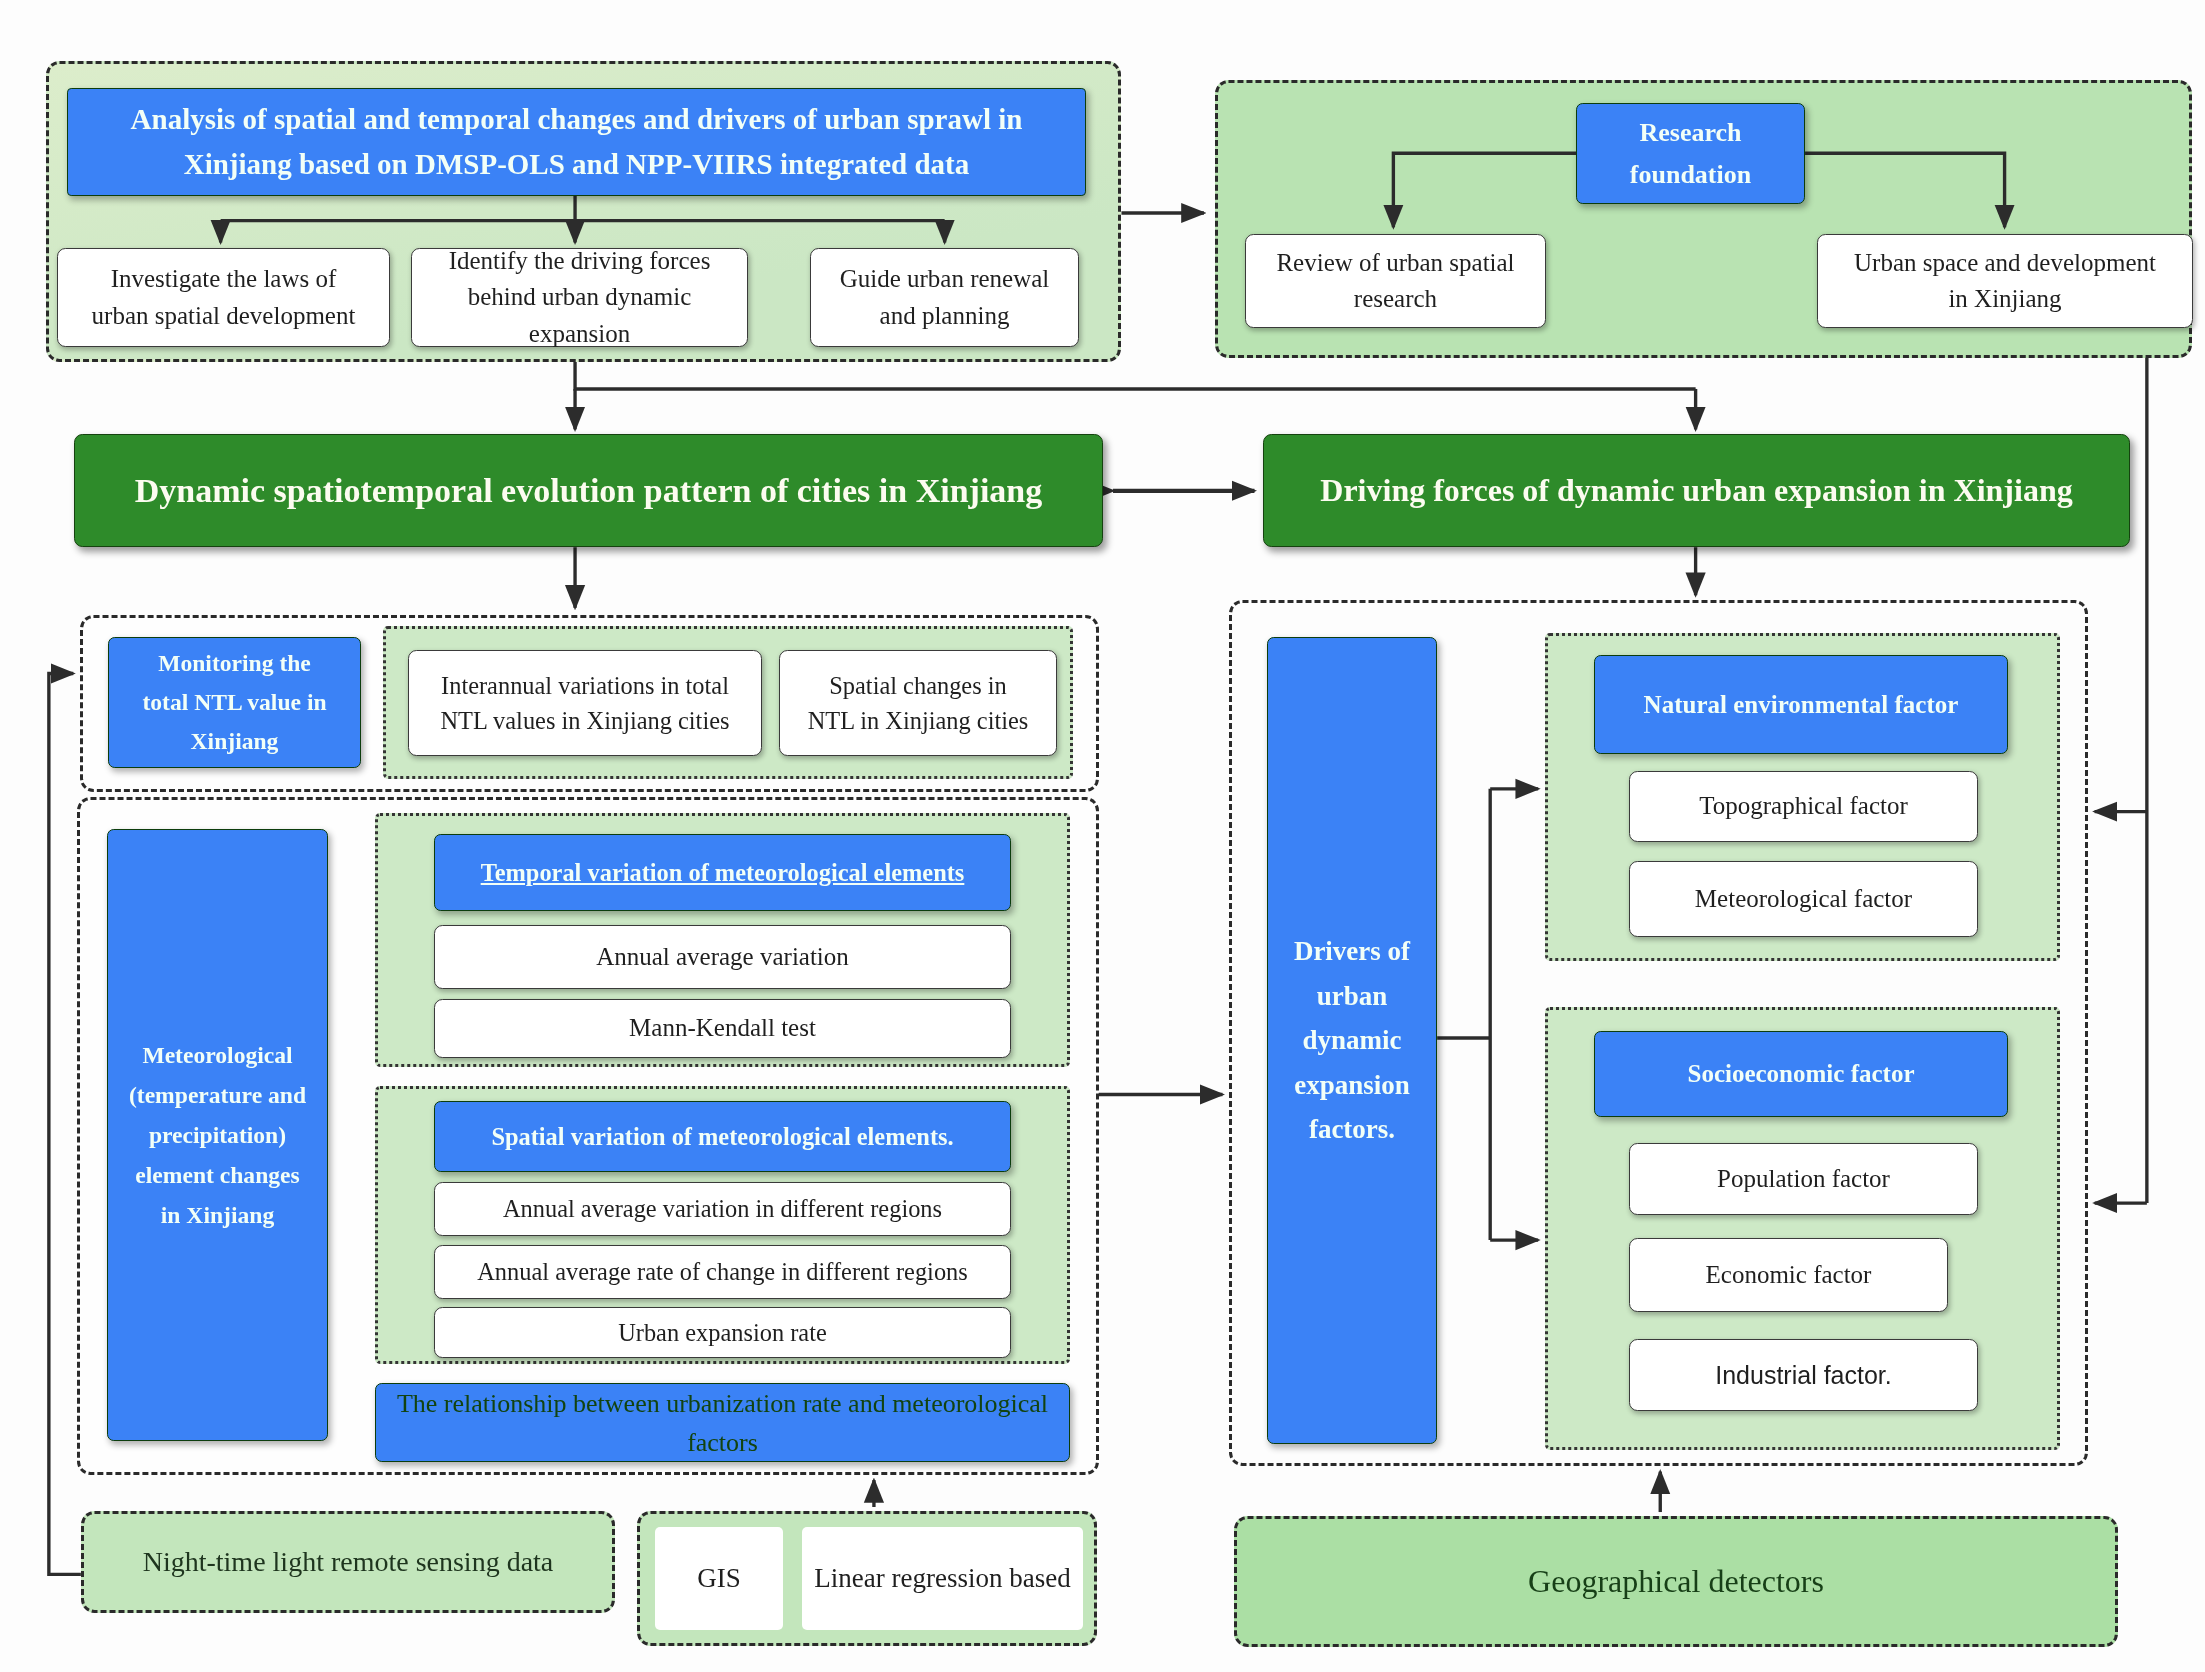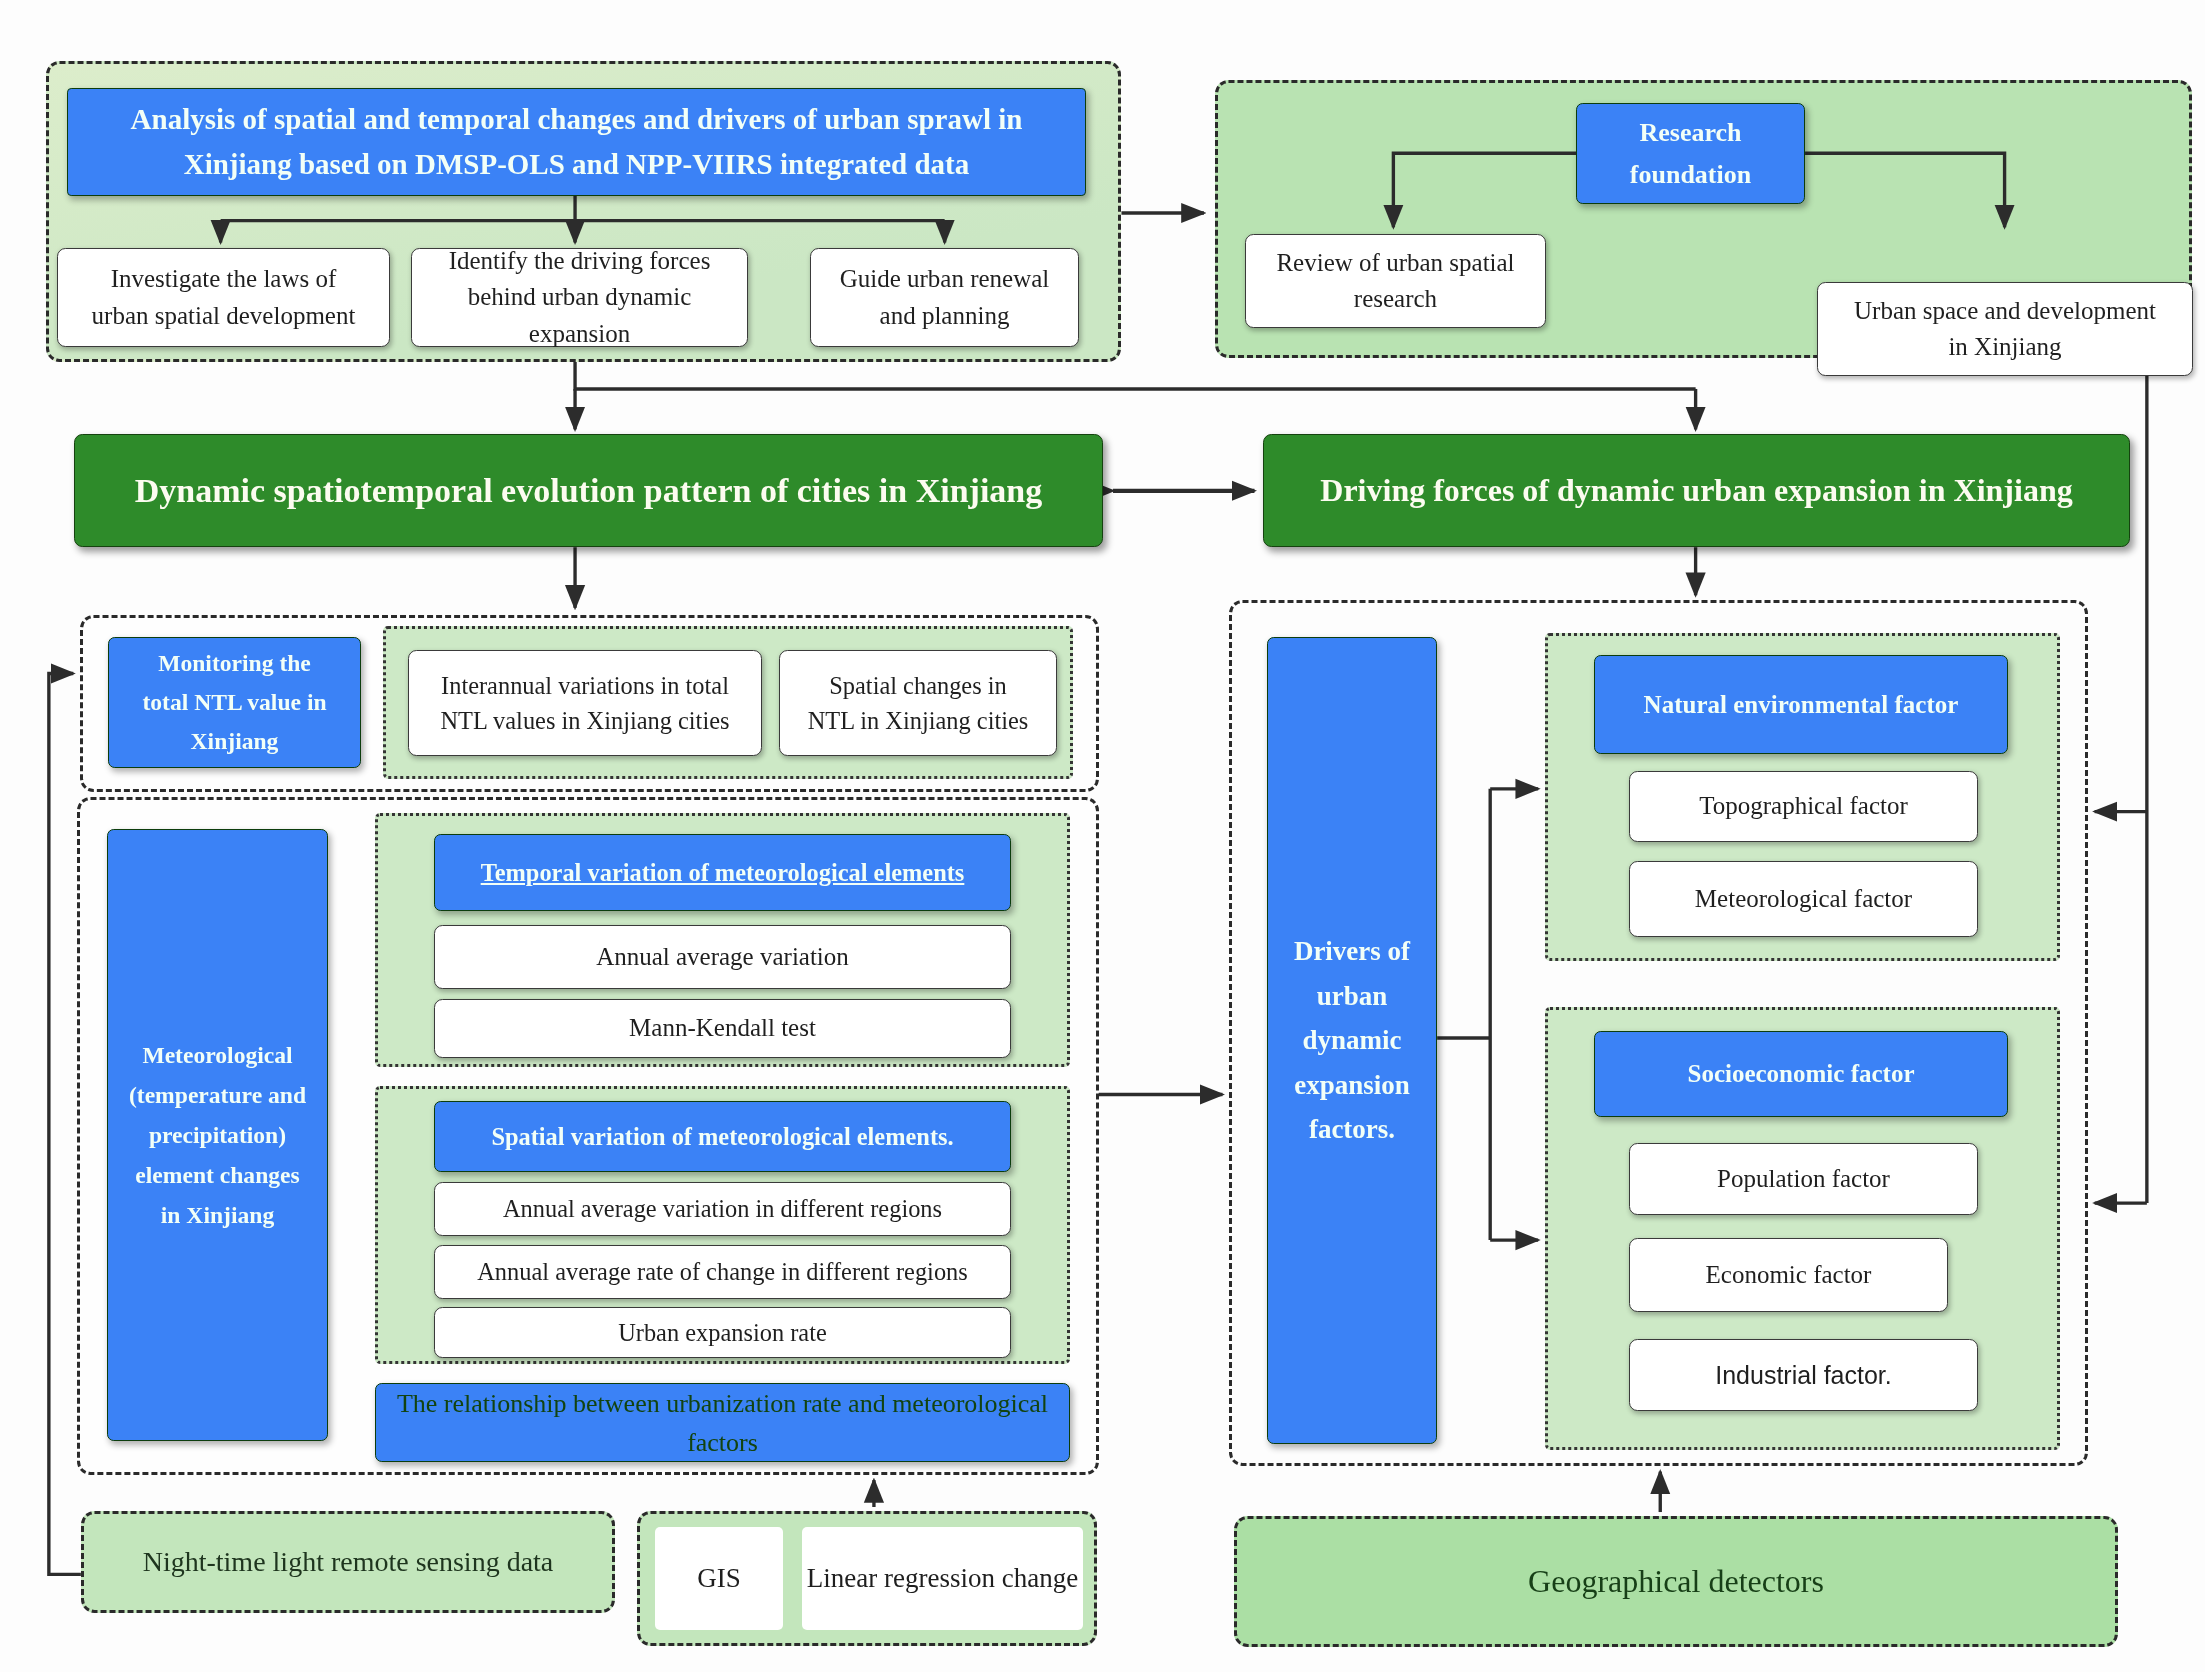--- a/index.html
+++ b/index.html
@@ -98,21 +98,21 @@
     <span>Guide urban renewal and planning</span>
   </div>
 
   <div class="abs dashed bg" style="left:1215px;top:80px;width:977px;height:278px;background:#b9e3b2;"></div>
   <div class="abs green" style="left:1576px;top:103px;width:229px;height:101px;font-size:26px;line-height:1.6;padding:0 25px;">
     <span>Research foundation</span>
   </div>
   <div class="abs whitebox" style="left:1245px;top:234px;width:301px;height:94px;font-size:25px;padding:0 25px;">
     <span>Review of urban spatial research</span>
   </div>
-  <div class="abs whitebox" style="left:1817px;top:234px;width:376px;height:94px;font-size:25px;padding:0 25px;margin-top:48px;">
+  <div class="abs whitebox" style="left:1817px;top:234px;width:376px;height:94px;font-size:25px;padding:0 25px;">
     <span>Urban space and development in Xinjiang</span>
   </div>
 
   <div class="abs bar" style="left:74px;top:434px;width:1029px;height:113px;font-size:34px;">
     <span>Dynamic spatiotemporal evolution pattern of cities in Xinjiang</span>
   </div>
   <div class="abs bar" style="left:1263px;top:434px;width:867px;height:113px;font-size:32px;">
     <span>Driving forces of dynamic urban expansion in Xinjiang</span>
   </div>
 
@@ -193,20 +193,20 @@
   </div>
 
   <div class="abs dashed" style="left:81px;top:1511px;width:534px;height:102px;background:#c3e6bc;font-size:28px;color:#1e351e;">
     <span>Night-time light remote sensing data</span>
   </div>
   <div class="abs dashed" style="left:637px;top:1511px;width:460px;height:135px;background:#c3e6bc;"></div>
   <div class="abs" style="left:655px;top:1527px;width:128px;height:103px;background:#ffffff;border-radius:5px;font-size:27px;color:#1f1f1f;">
     <span>GIS</span>
   </div>
   <div class="abs" style="left:802px;top:1527px;width:281px;height:103px;background:#ffffff;border-radius:5px;font-size:27px;color:#1f1f1f;line-height:1.45;">
-    <span>Linear regression change</span>
+    <span>Linear regression based</span>
   </div>
   <div class="abs dashed" style="left:1234px;top:1516px;width:884px;height:131px;background:#abdfa4;font-size:32px;color:#173f17;">
     <span>Geographical detectors</span>
   </div>
 
 </div>
 
 
 </body></html>

